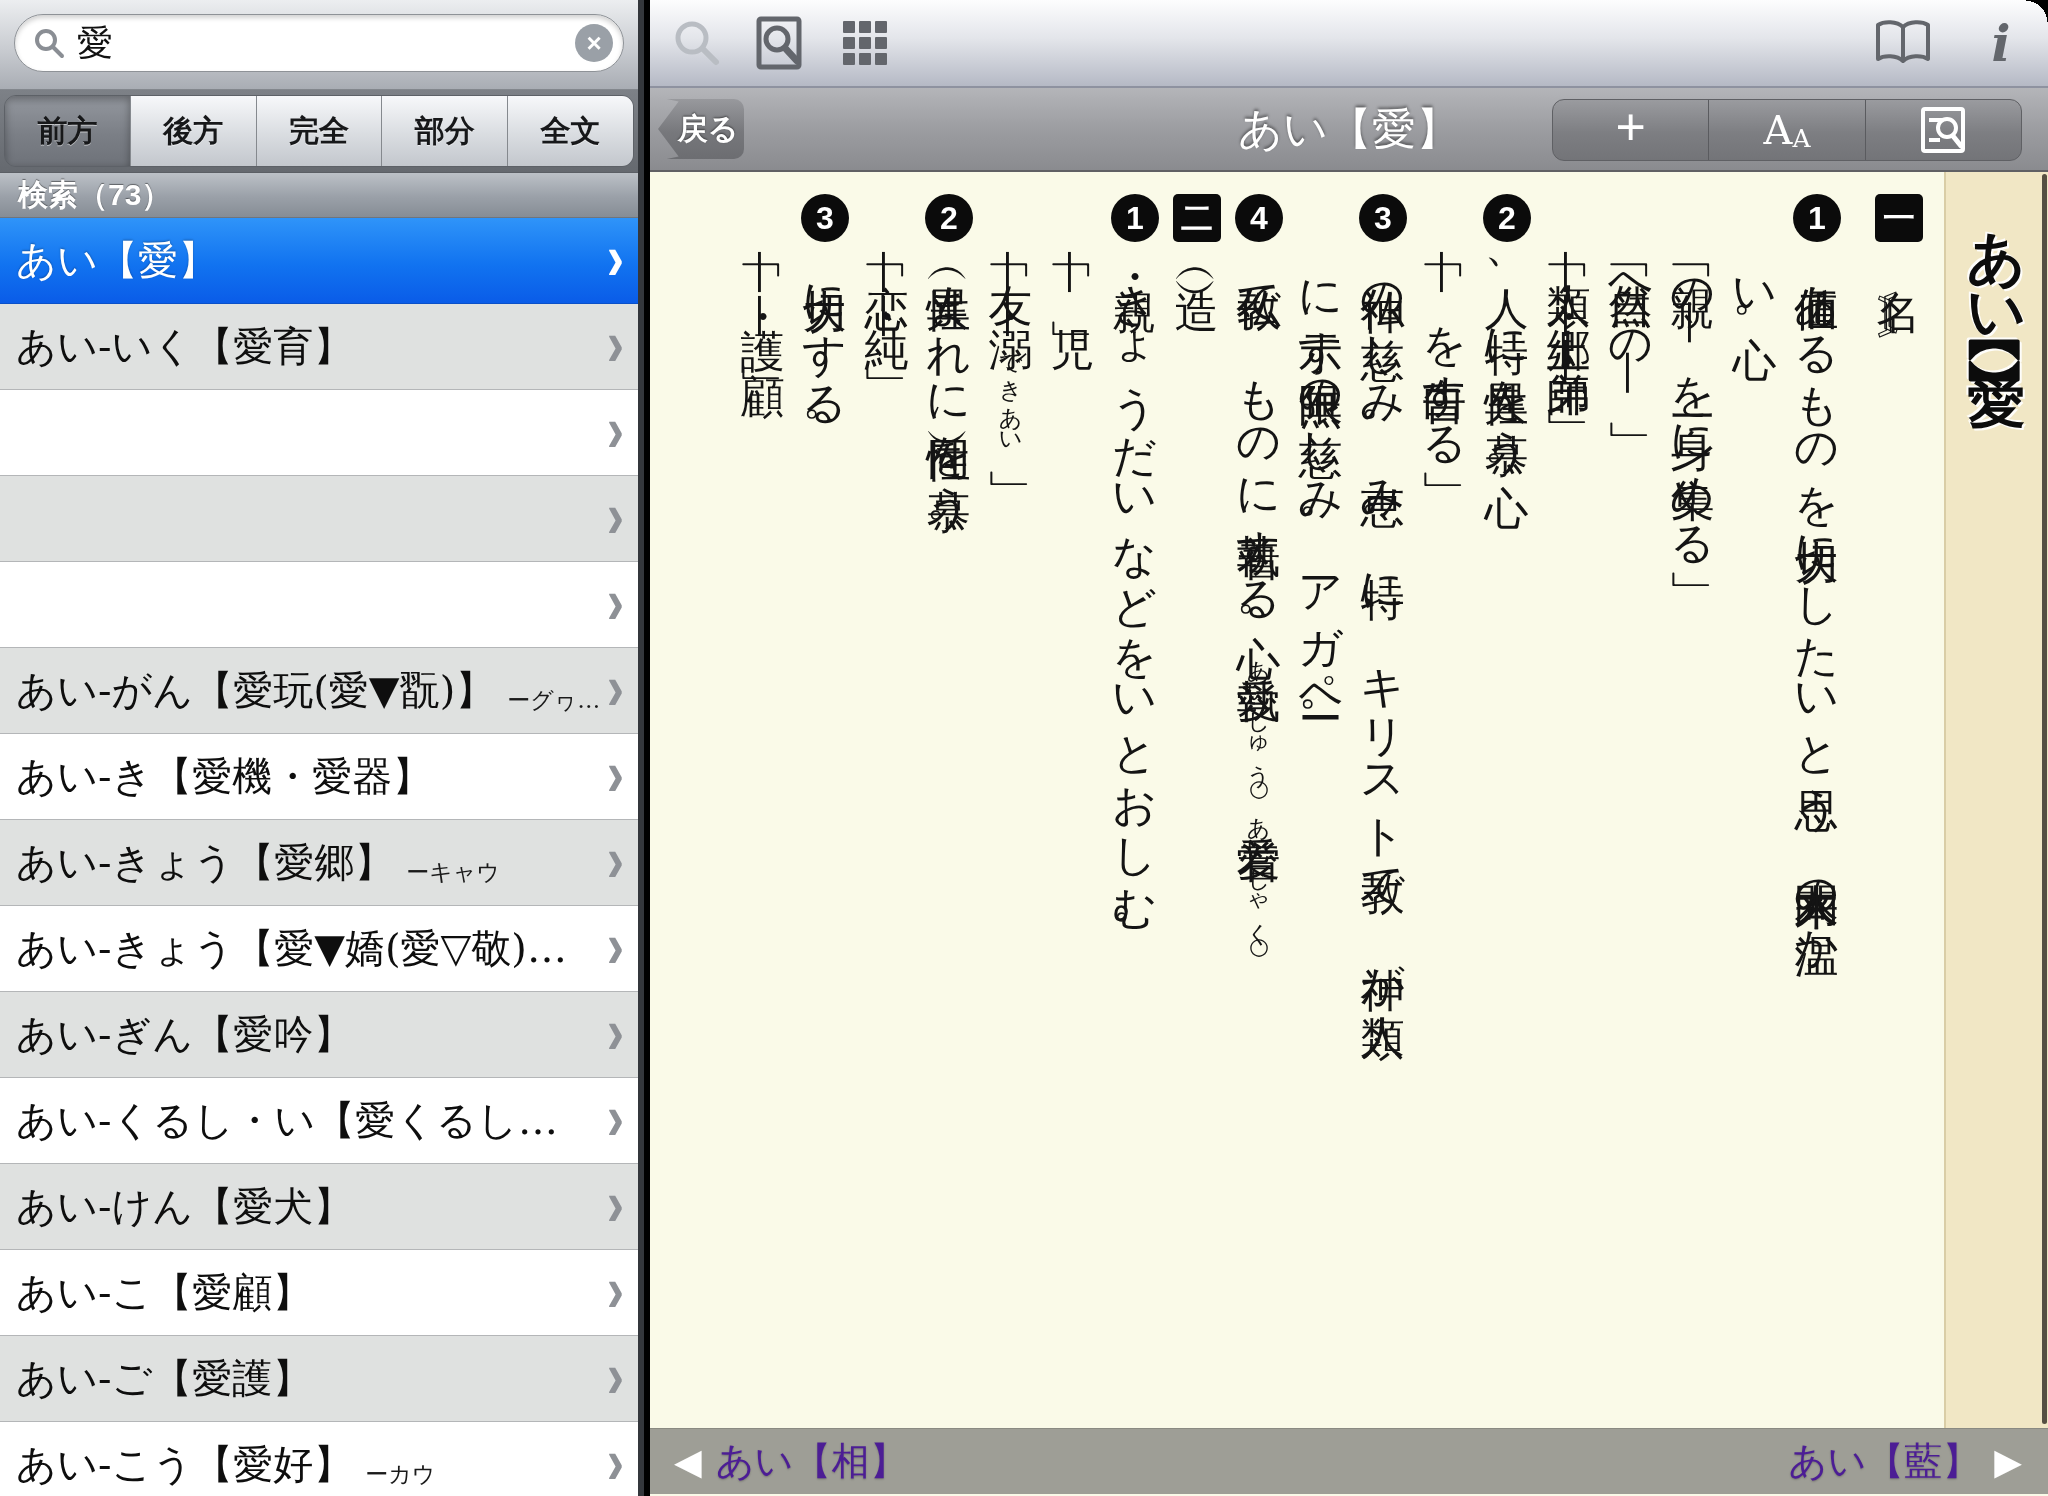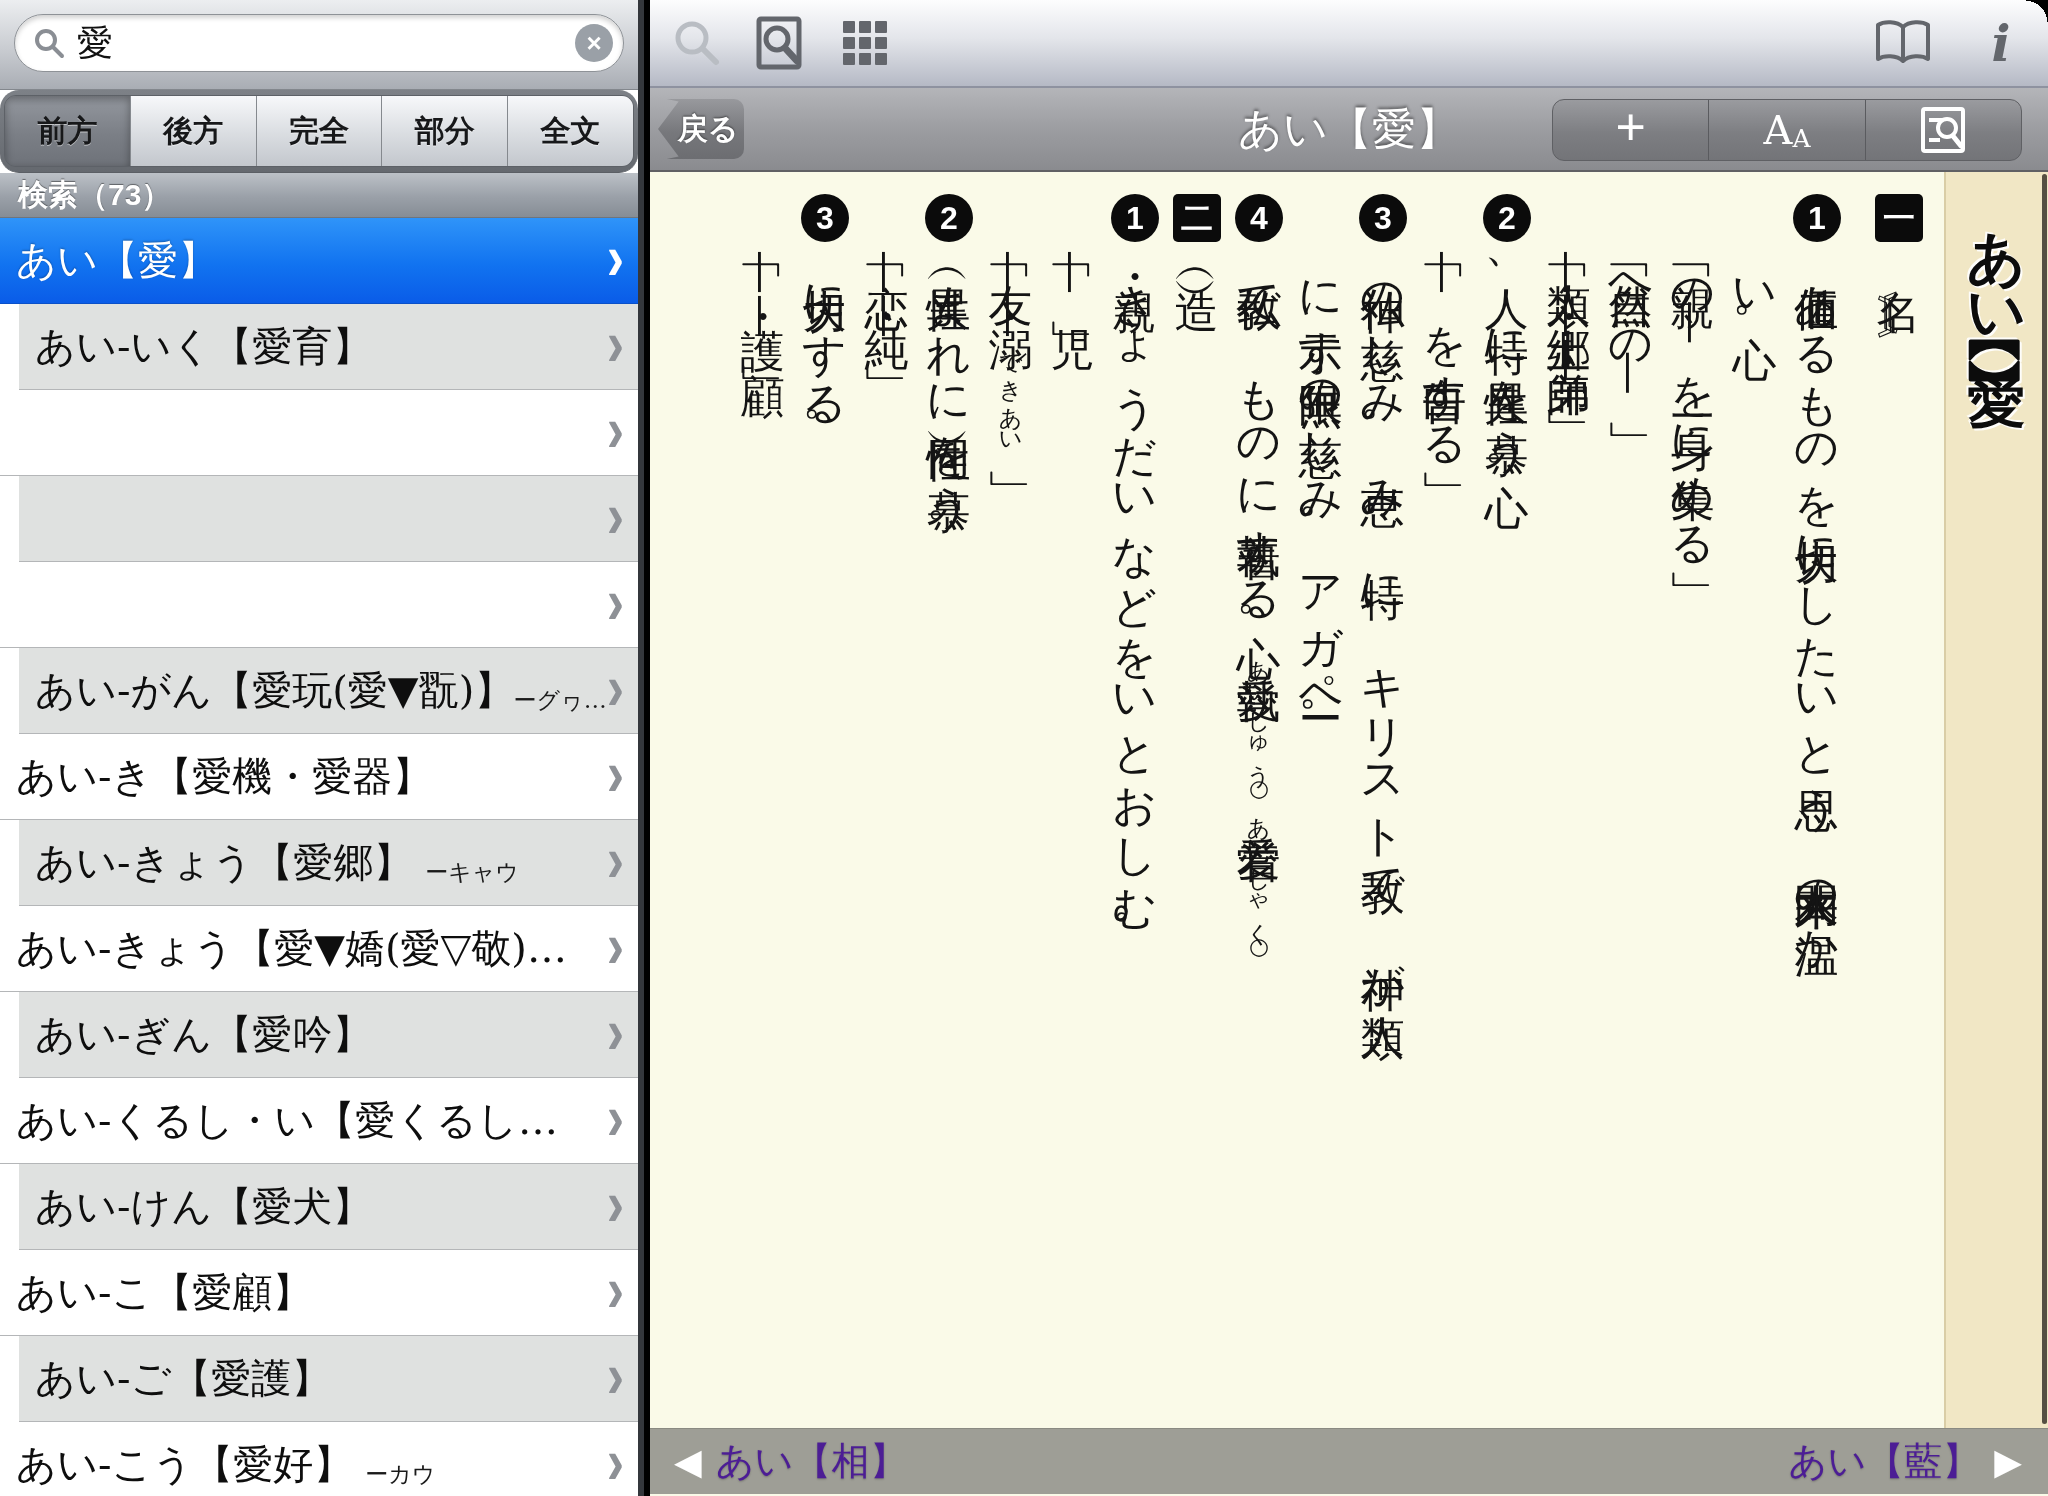--- a/index.html
+++ b/index.html
@@ -16,36 +16,36 @@
     border-radius:29px; display:flex; align-items:center; padding:0 52px 0 18px;
     box-shadow:inset 0 3px 5px rgba(0,0,0,.18); }
   .search-field svg { flex:0 0 auto; }
   .search-input { border:none; outline:none; background:transparent; font-size:36px;
     font-family:"DejaVu Serif", serif; color:#111; margin-left:12px; width:100%; }
   .clear-btn { position:absolute; right:10px; top:50%; transform:translateY(-50%);
     width:38px; height:38px; border-radius:50%; background:#9aa0a7; color:#fff;
     font-size:26px; font-weight:bold; display:flex; align-items:center; justify-content:center;
     cursor:pointer; }
   .tabs-bar { height:83px; background:linear-gradient(180deg,#7d8187 0%,#65696f 100%);
-    padding:5px 4px; border-bottom:1px solid #5b5f65;border-radius:19px; }
+    padding:5px 4px; border-bottom:1px solid #5b5f65; }
   .tabs { display:flex; height:100%; border:1px solid #5d6167; border-radius:12px; overflow:hidden; }
   .tab { flex:1; display:flex; align-items:center; justify-content:center; font-size:30px;
     font-weight:bold; color:#17181a; cursor:pointer;
     background:linear-gradient(180deg,#f7f8fa 0%,#dcdfe3 50%,#c3c7cd 100%);
     border-right:1px solid #85898e; text-shadow:0 1px 0 rgba(255,255,255,.5); }
   .tab:last-child { border-right:none; }
   .tab.selected { background:linear-gradient(180deg,#94989f 0%,#7b7f86 55%,#6e7279 100%);
     box-shadow:inset 0 3px 8px rgba(0,0,0,.35); }
   .results-header { height:45px; background:linear-gradient(180deg,#bcc1c7 0%,#9aa0a8 55%,#868d95 100%);
     border-bottom:1px solid #70757c; color:#fff; font-size:30px; font-weight:bold;
     display:flex; align-items:center; padding-left:18px; text-shadow:0 -1px 1px rgba(0,0,0,.45); }
   .result-list { height:1278px; overflow:hidden; background:#fff; }
   .row { height:86px; display:flex; align-items:center; padding:0 14px 0 16px;
     border-bottom:1px solid #b4b6b8; background:#fff; cursor:pointer; }
-  .row.alt { background:#dfe1e0;margin-left:19px; }
+  .row.alt { background:#dfe1e0; }
   .row.selected { background:linear-gradient(180deg,#2f94f9 0%,#1173f0 55%,#0a5ce8 100%);
     border-bottom:1px solid #0a50c8; }
   .row-text { font-family:"DejaVu Serif", serif; font-size:40px; color:#0e0e0e;
     white-space:nowrap; overflow:hidden; }
   .row.selected .row-text { color:#fff; text-shadow:0 -1px 2px rgba(0,0,0,.3); }
   .row-small { font-family:"DejaVu Serif", serif; font-size:23px; color:#1a1a1a;
     margin-left:12px; margin-top:20px; white-space:nowrap; }
   .row .chevron { margin-left:auto; font-size:52px; font-weight:bold; color:#8e9196;
     transform:scale(1.0,1.25); line-height:1; padding-bottom:8px; }
   .row.selected .chevron { color:#fff; }

